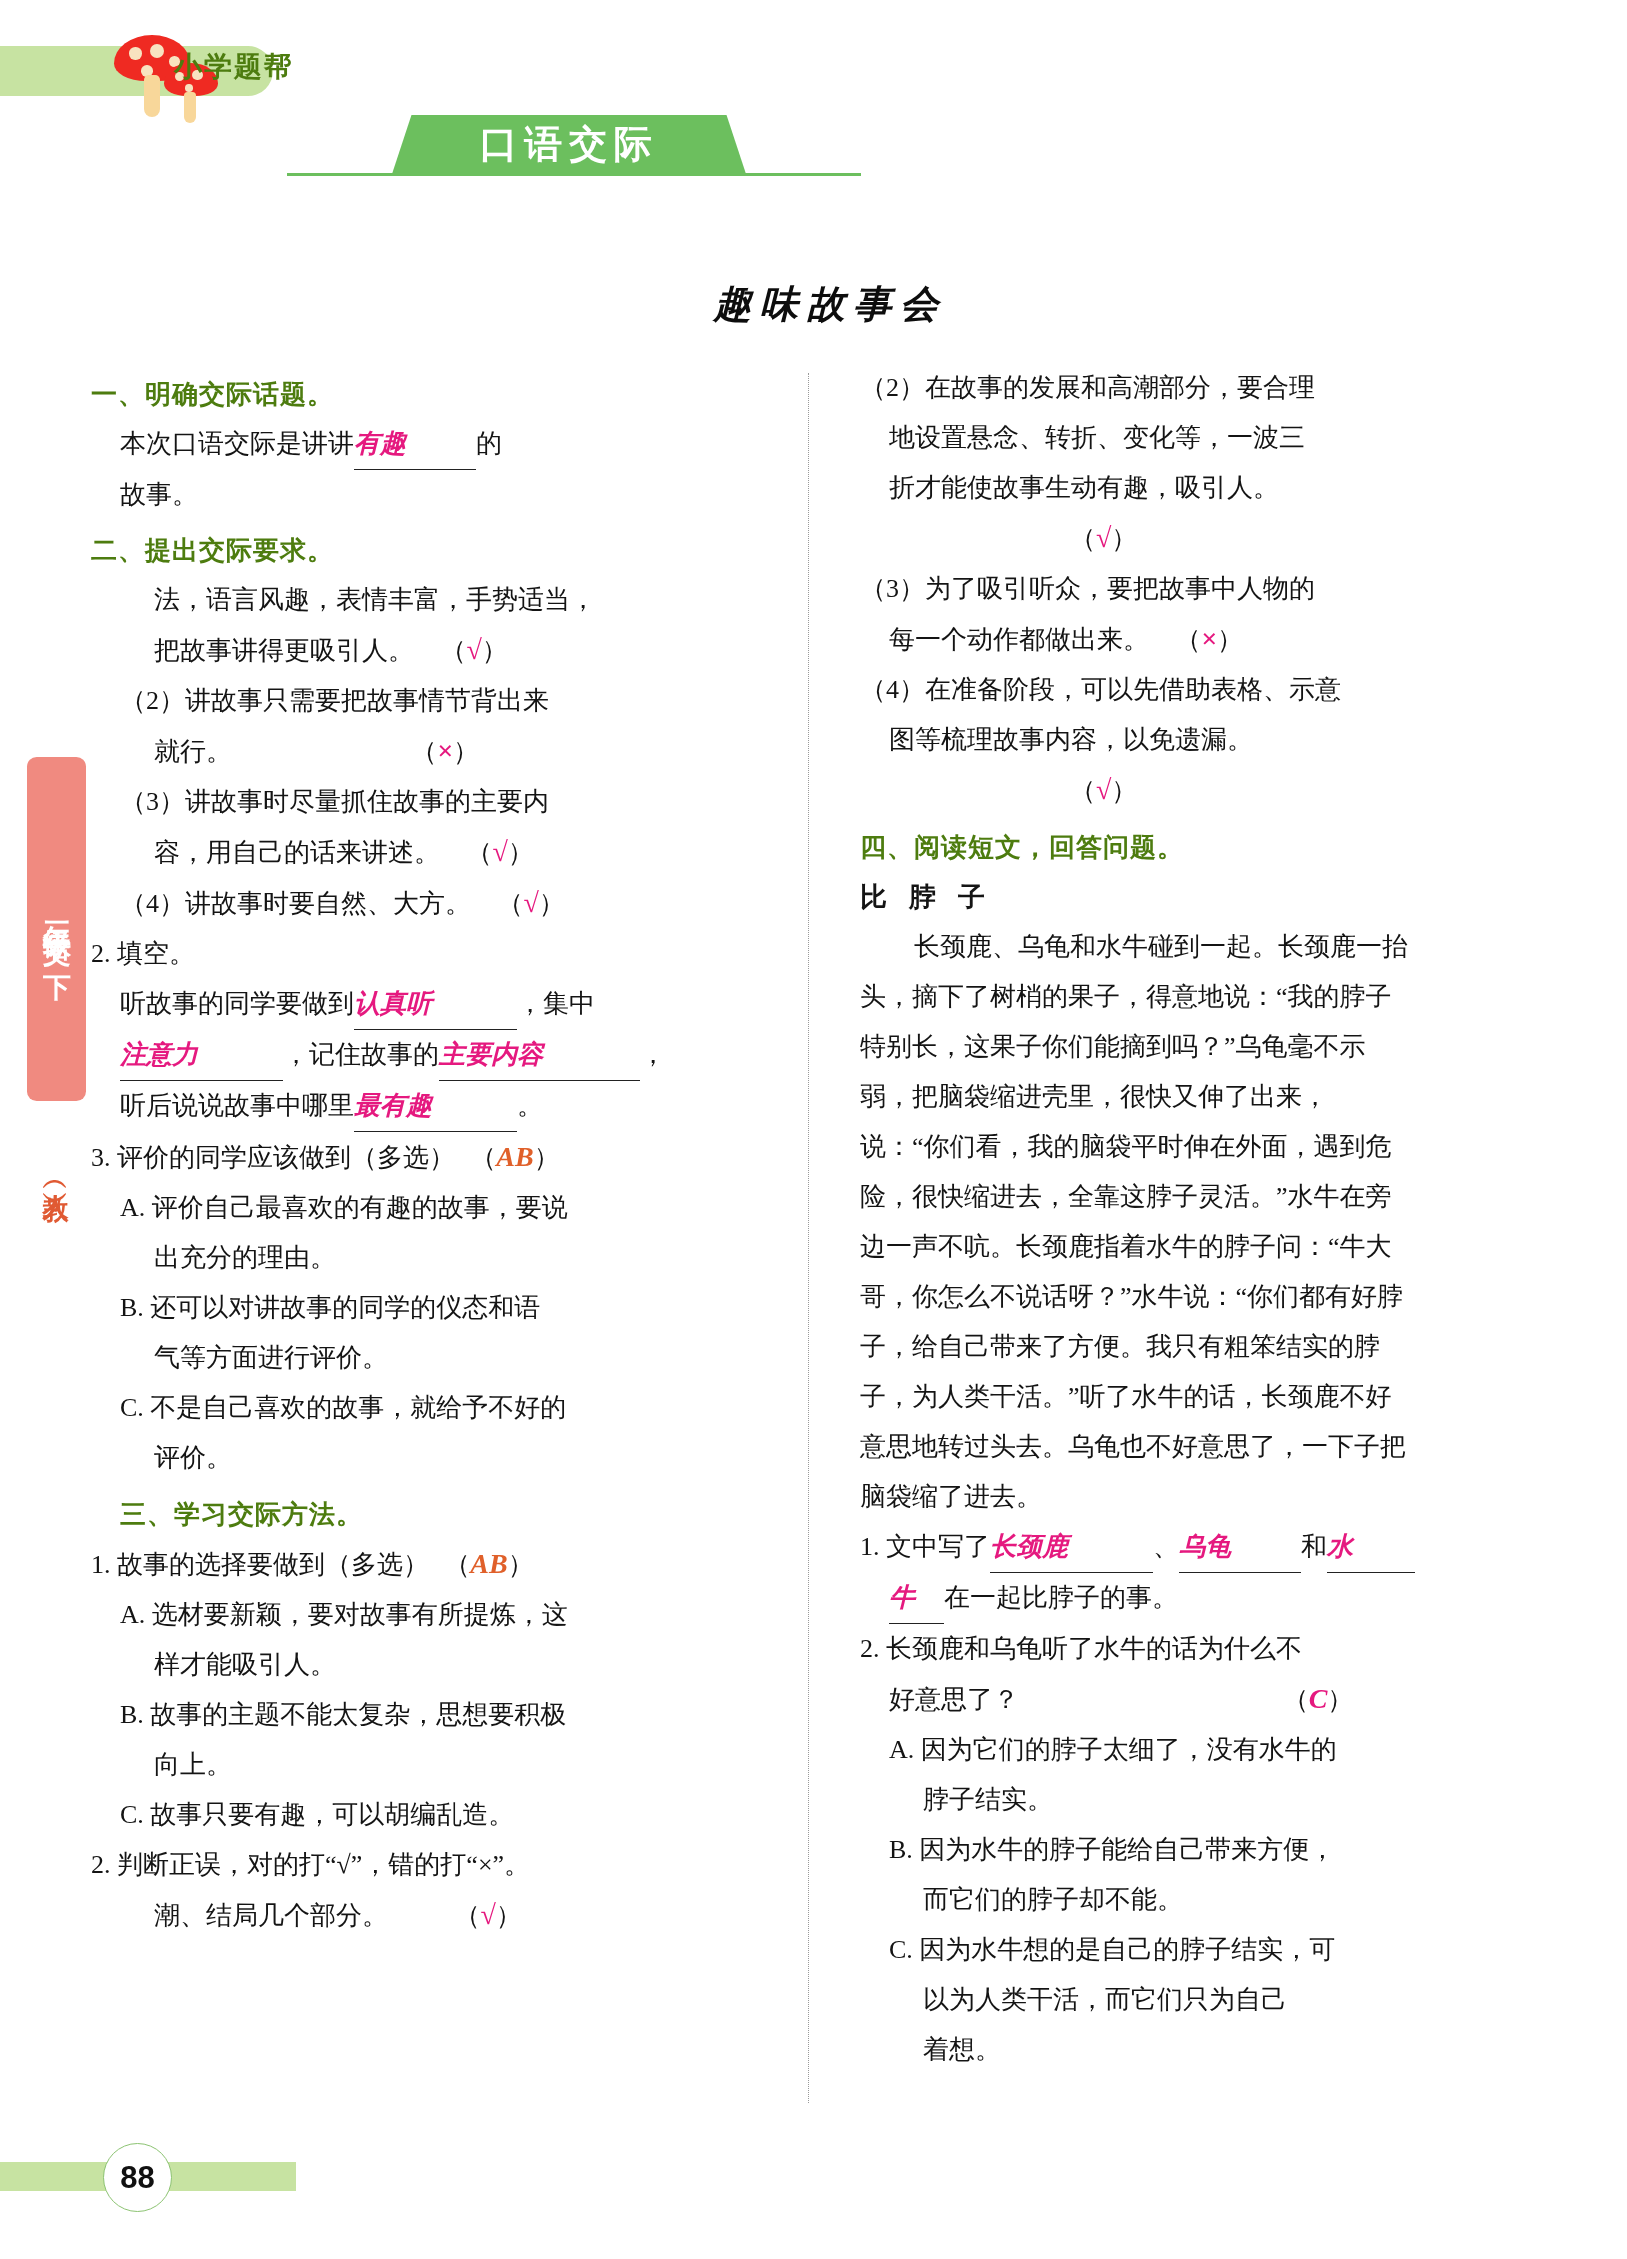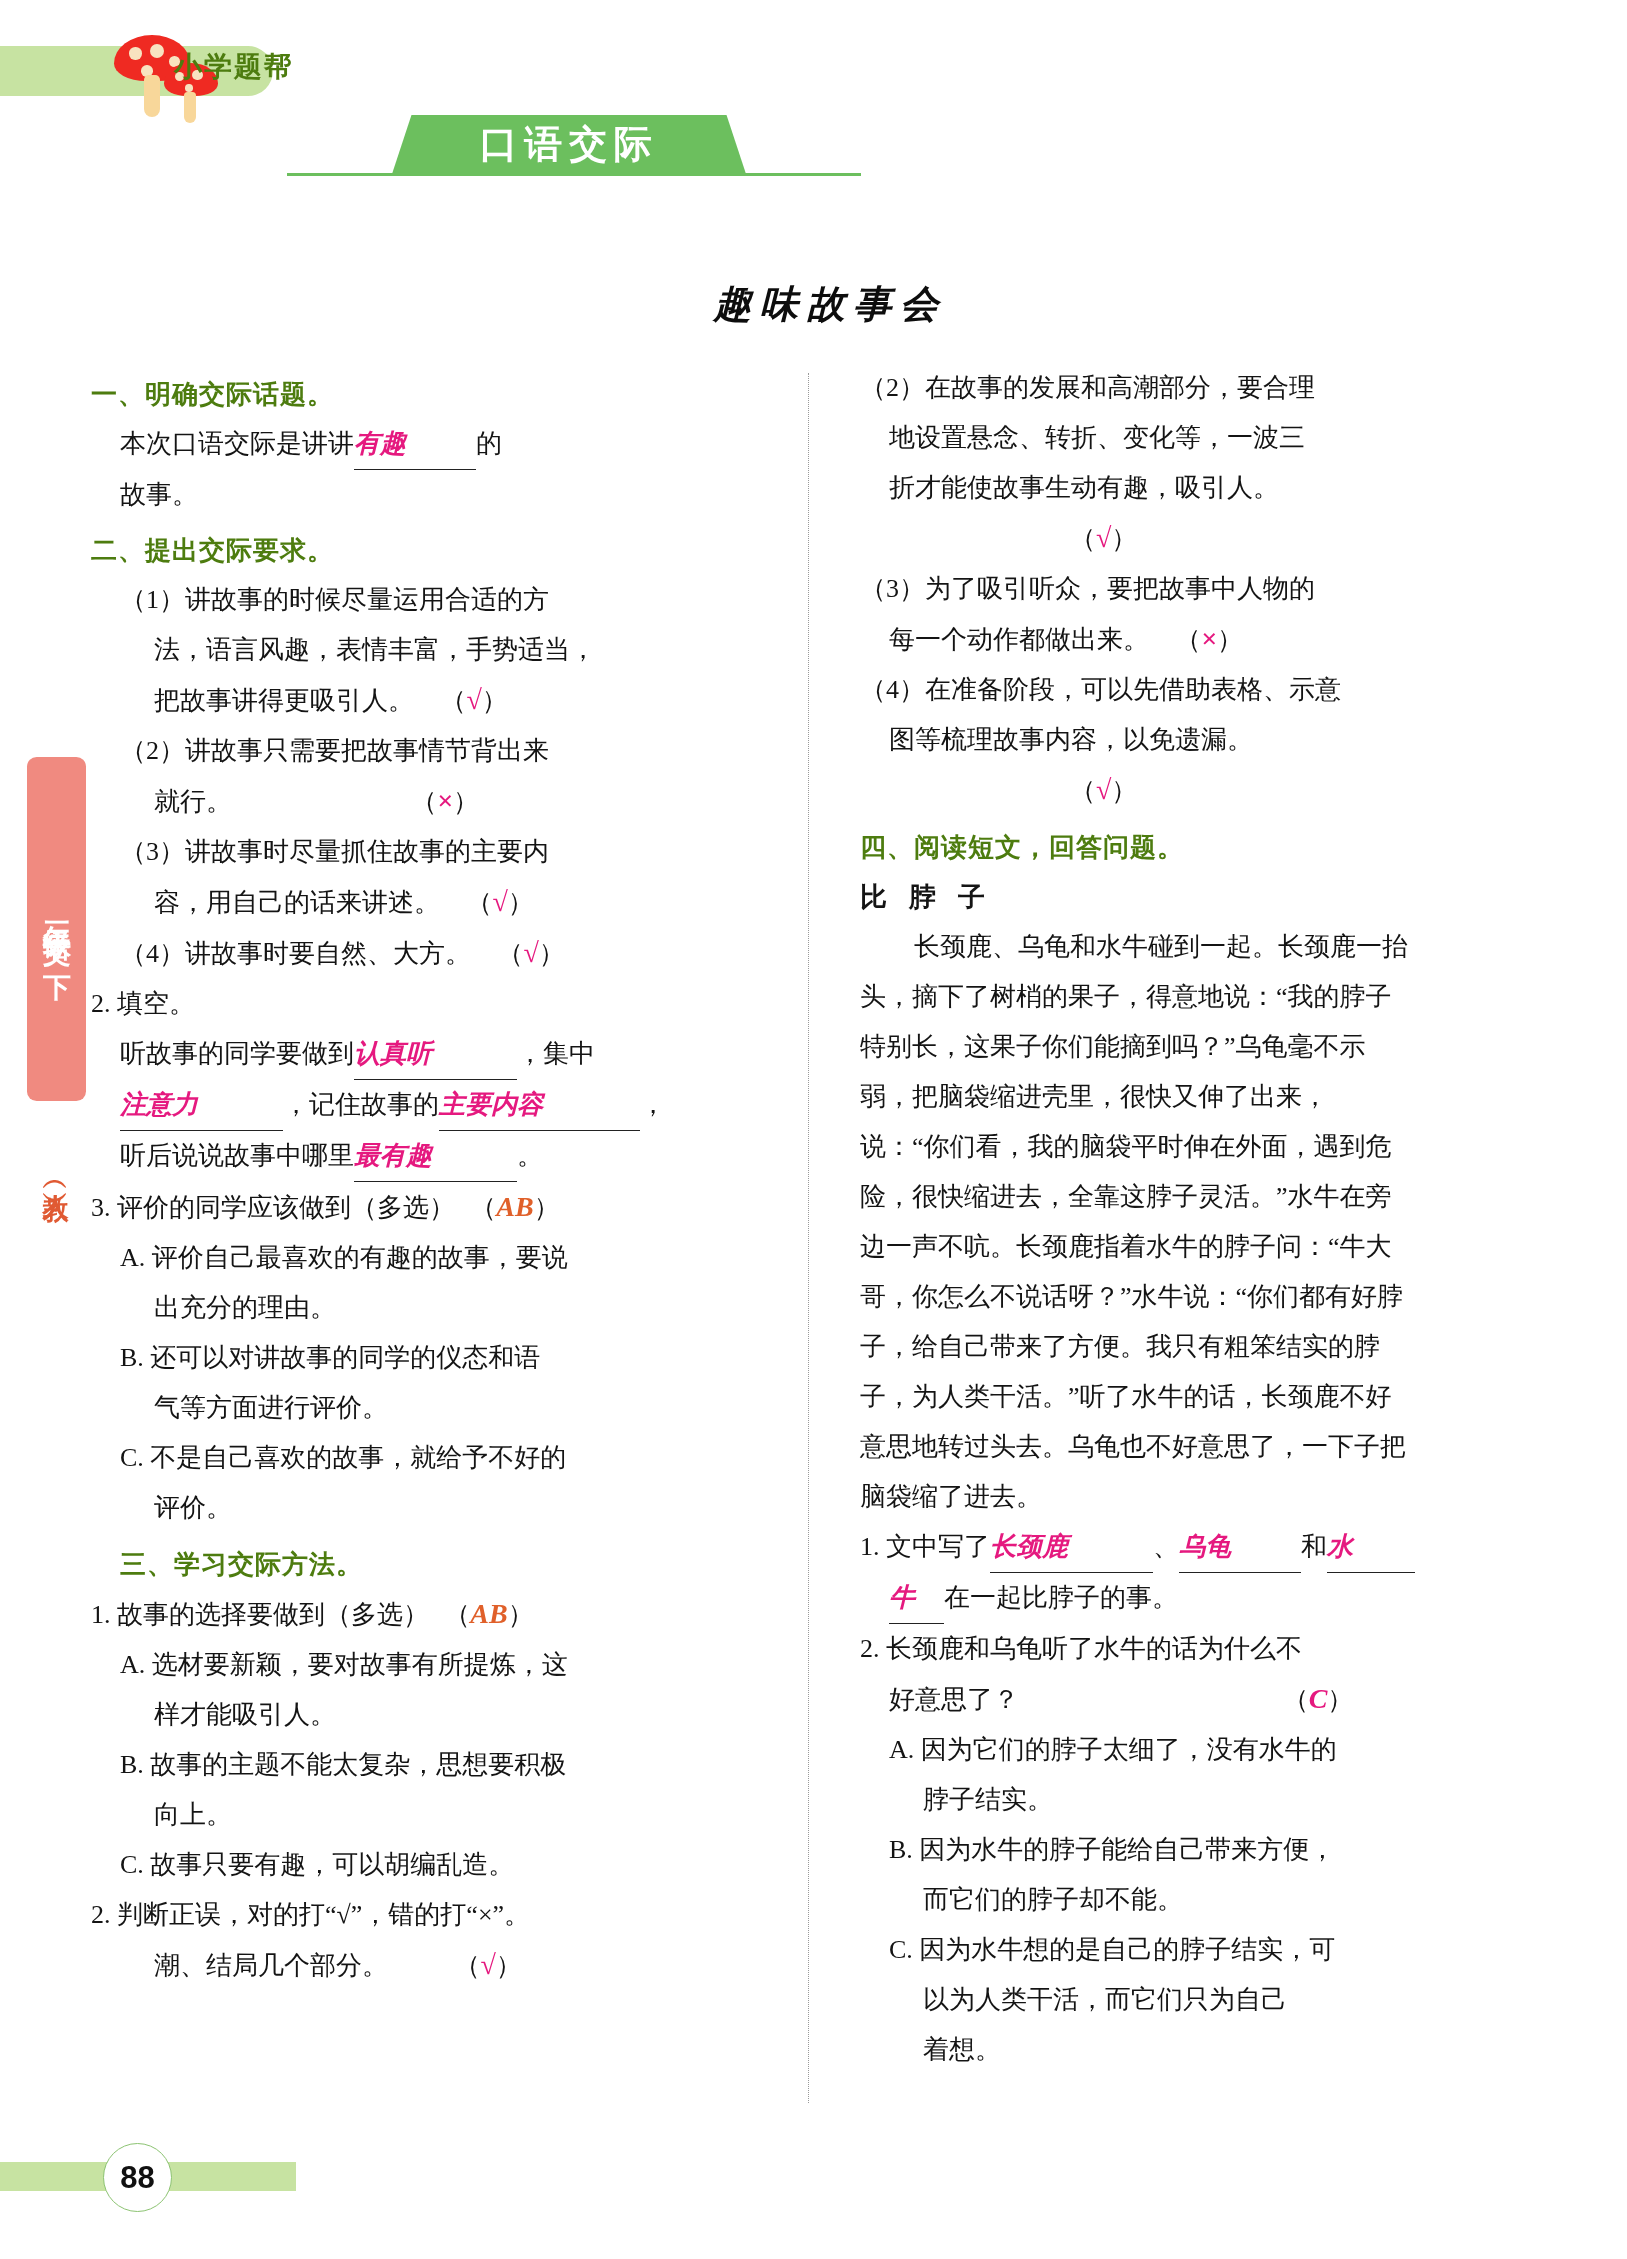--- a/index.html
+++ b/index.html
@@ -135,21 +135,20 @@
 <div class="col col-left">
 
   <div class="sec-h ln">一、明确交际话题。</div>
   <div class="ln ind1">
     <span>本次口语交际是讲讲</span><span class="blank bk-md">有趣</span><span>的</span>
   </div>
   <div class="ln ind1">故事。</div>
 
   <div class="sec-h ln">二、提出交际要求。</div>
 
-  <div class="ln ind1">（1）讲故事的时候尽量运用合适的方</div>
   <div class="ln ind2">法，语言风趣，表情丰富，手势适当，</div>
   <div class="ln ind2">
     <span>把故事讲得更吸引人。</span>
     <span class="par">（<span class="ans">√</span>）</span>
   </div>
 
   <div class="ln ind1">（2）讲故事只需要把故事情节背出来</div>
   <div class="ln ind2">
     <span>就行。</span>
     <span class="par" style="margin-left:153px">（<span class="ans">×</span>）</span>

